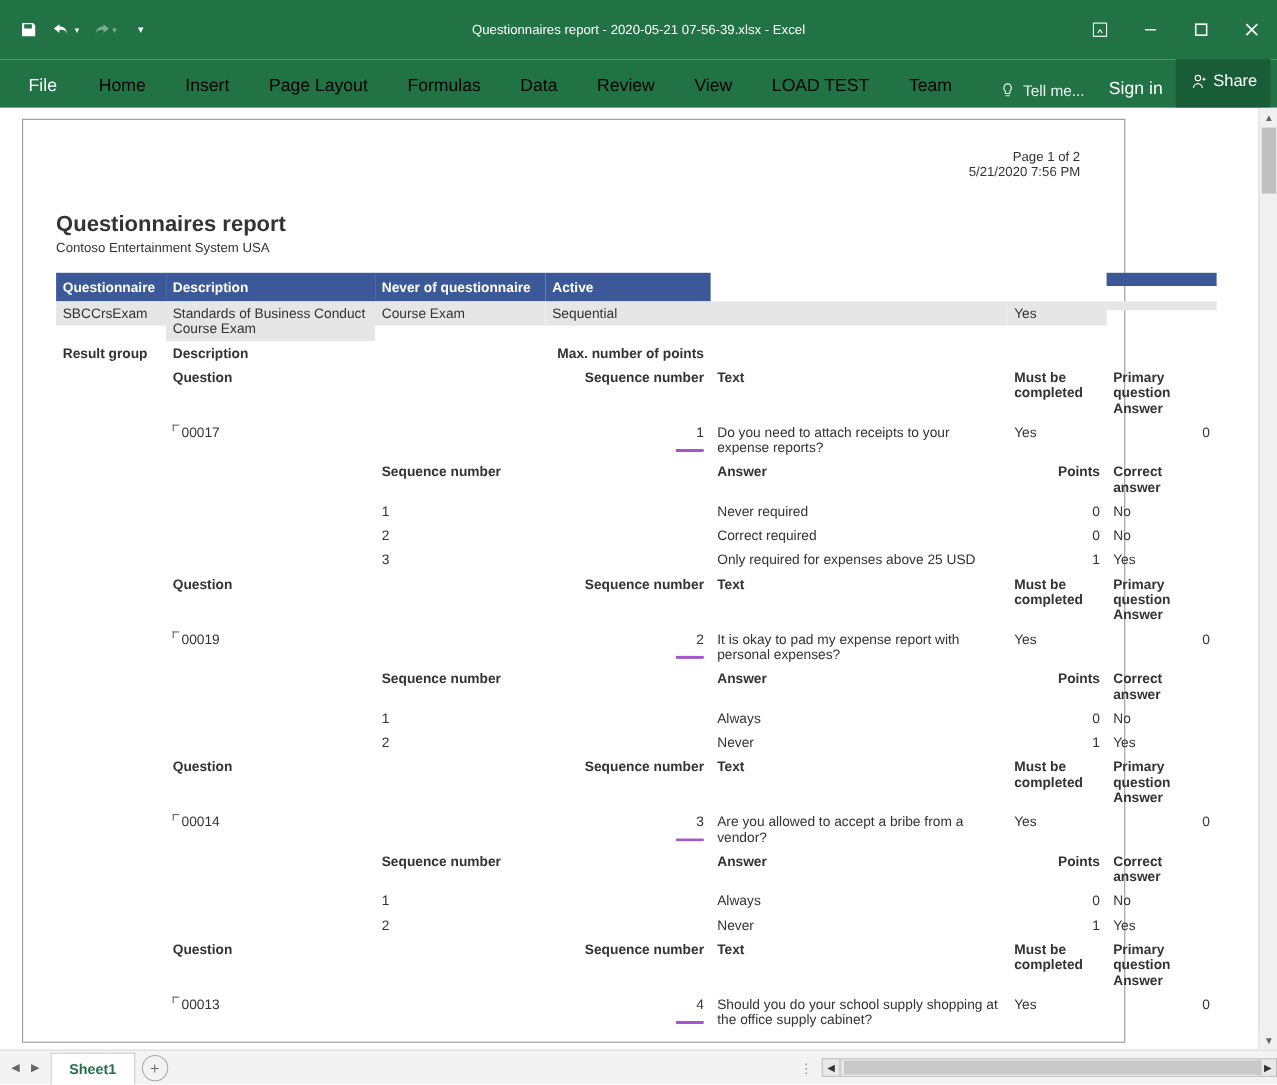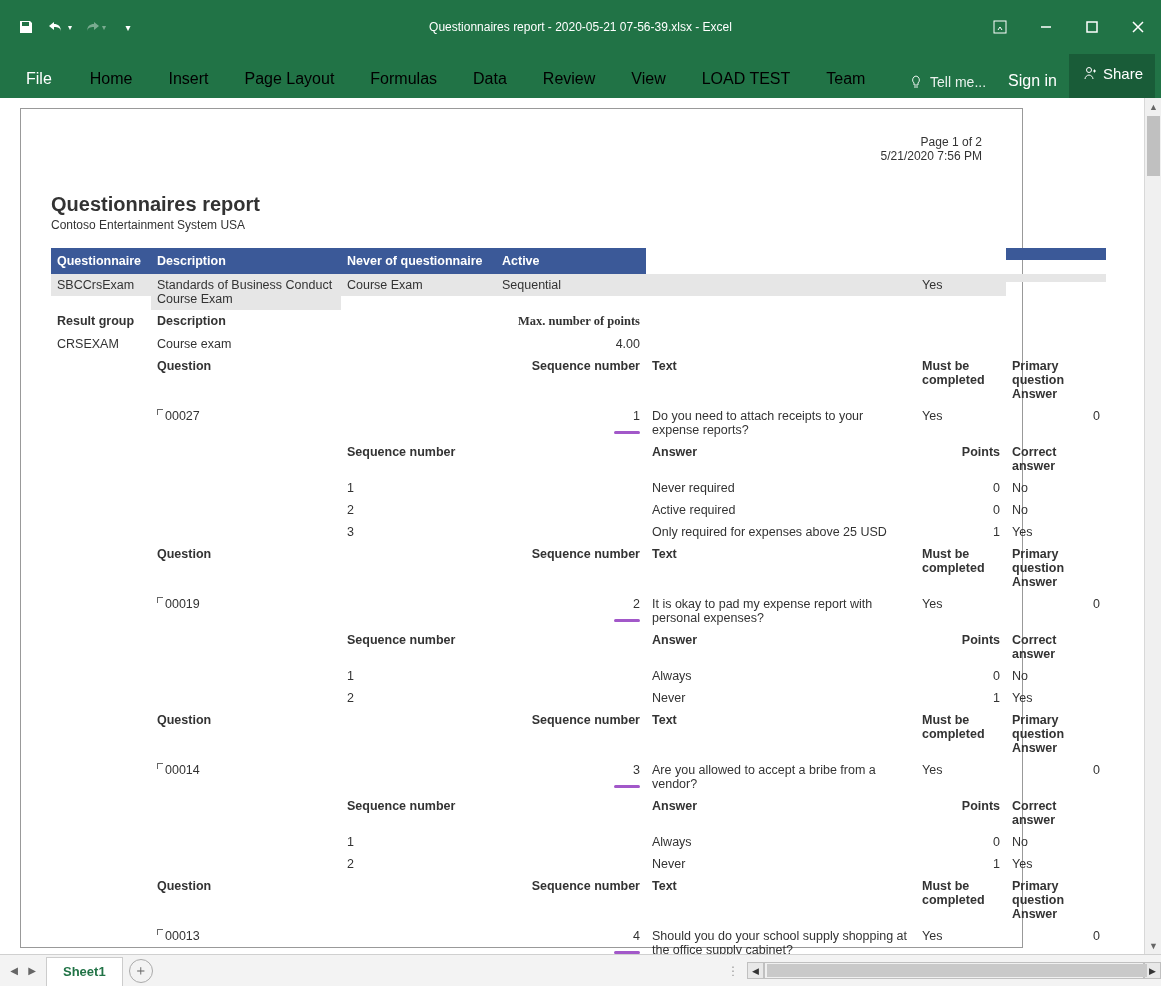--- a/index.html
+++ b/index.html
@@ -14,21 +14,21 @@
   .win-ctrls { margin-left:auto; display:flex; gap:0; }
   .win-btn { width:46px; height:32px; display:flex; align-items:center; justify-content:center; color:#fff; }
 
   
   .ribbon { height:44px; background:#217346; display:flex; align-items:flex-end; padding:0 6px; color:#fff; }
   .file-tab { padding:10px 20px; font-size:16px; color:#fff; }
   .rtab { padding:10px 18px; font-size:16px; color:#000000; cursor:pointer; }
   .rspacer { flex:1; }
   .tellme { display:flex; align-items:center; gap:6px; font-size:14px; padding:8px 10px; opacity:0.9; }
   .signin { font-size:16px; padding:8px 12px; }
-  .share { display:flex; gap:6px; font-size:15px; padding:16px 12px; background:#195c38;margin-top:18px; }
+  .share { display:flex; align-items:center; gap:6px; font-size:15px; padding:16px 12px; background:#195c38;margin-top:18px; }
 
   
   .docwrap { flex:1; background:#fff; position:relative; overflow:hidden; display:flex; flex-direction:column; }
   .vscroll-track { position:absolute; right:0; top:0; bottom:0; width:17px; background:#f0f0f0; border-left:1px solid #d8d8d8; }
   .vscroll-arrow { width:17px; height:17px; background:#f0f0f0; display:flex; align-items:center; justify-content:center; font-size:9px; color:#666; }
   .vscroll-thumb { position:absolute; top:18px; left:2px; width:13px; height:60px; background:#c0c0c0; }
   .page { width:1003px; margin:10px 20px; border:1px solid #999; background:#fff; min-height:840px; position:relative; padding:24px 30px 10px 30px; }
   .page-meta { position:absolute; top:26px; right:40px; text-align:right; font-size:12px; }
   .rtitle { font-size:20px; font-weight:700; margin-top:60px; }
   .rsub { font-size:12px; margin-top:2px; }
@@ -164,38 +164,33 @@
             <div class="cell">SBCCrsExam</div>
             <div class="cell">Standards of Business Conduct Course Exam</div>
             <div class="cell">Course Exam</div>
             <div class="cell" style="grid-column: 4 / span 2;">Sequential</div>
             <div class="cell">Yes</div>
             <div class="cell"></div>
           </div>
           <div class="grid-row">
             <div class="cell bold">Result group</div>
             <div class="cell bold">Description</div>
-            <div class="cell bold right" style="grid-column: 3 / span 2; font-family: Liberation Serif, serif;">Max. number of points</div>
-          </div>
-          <div class="grid-row">
-            <div class="cell">CRSEXAM</div>
-            <div class="cell">Course exam</div>
-            <div class="cell right" style="grid-column: 3 / span 2;">4.00</div>
+            <div class="cell bold right" style="grid-column: 3 / span 2;">Max. number of points</div>
           </div>
           <div class="grid-row">
             <div class="cell"></div>
             <div class="cell bold">Question</div>
             <div class="cell bold right" style="grid-column: 3 / span 2;">Sequence number</div>
             <div class="cell bold">Text</div>
             <div class="cell bold">Must be completed</div>
             <div class="cell bold" style="grid-column: 7;"><span style="display:inline-block;width:95px">Primary question</span>Answer</div>
           </div>
           <div class="grid-row">
             <div class="cell"></div>
-            <div class="cell qid">00027</div>
+            <div class="cell qid">00017</div>
             <div class="cell right" style="grid-column: 3 / span 2;">1<br><span class="mark"></span></div>
             <div class="cell">Do you need to attach receipts to your expense reports?</div>
             <div class="cell">Yes</div>
             <div class="cell right" style="grid-column: 7;">0</div>
           </div>
           <div class="grid-row">
             <div class="cell"></div>
             <div class="cell"></div>
             <div class="cell bold">Sequence number</div>
             <div class="cell"></div>
@@ -210,21 +205,21 @@
             <div class="cell"></div>
             <div class="cell">Never required</div>
             <div class="cell right">0</div>
             <div class="cell">No</div>
           </div>
           <div class="grid-row">
             <div class="cell"></div>
             <div class="cell"></div>
             <div class="cell">2</div>
             <div class="cell"></div>
-            <div class="cell">Active required</div>
+            <div class="cell">Correct required</div>
             <div class="cell right">0</div>
             <div class="cell">No</div>
           </div>
           <div class="grid-row">
             <div class="cell"></div>
             <div class="cell"></div>
             <div class="cell">3</div>
             <div class="cell"></div>
             <div class="cell">Only required for expenses above 25 USD</div>
             <div class="cell right">1</div>

